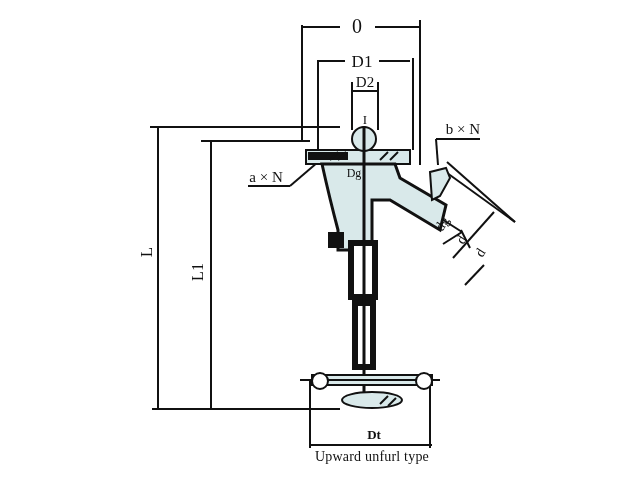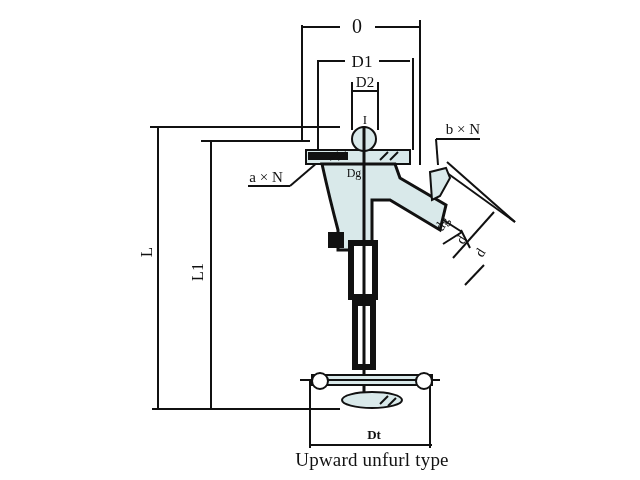--- a/index.html
+++ b/index.html
@@ -2,21 +2,21 @@
 <html><head>
   <meta charset="utf-8">
   <style>
     html, body { margin: 0; padding: 0; background: #ffffff; }
     body { width: 640px; height: 480px; position: relative; overflow: hidden; }
     #diagram { position: absolute; left: 0; top: 0; width: 640px; height: 480px; }
     .dim-label { font-family: "Liberation Serif", "DejaVu Serif", serif; fill: #111; }
     .caption {
       position: absolute; left: 0; width: 640px; top: 449px;
       text-align: center; font-family: "Liberation Serif", "DejaVu Serif", serif;
-      font-size: 19px; color: #111; letter-spacing: 0.2px;
+      font-size: 14px; color: #111; letter-spacing: 0.2px;
     }
     .caption span { position: relative; left: 52px; }
   </style>
 </head>
 <body>
 
 <svg id="diagram" viewBox="0 0 640 480" xmlns="http://www.w3.org/2000/svg">
   <g stroke="#111" stroke-width="2" fill="none">
 
     <line x1="302" y1="25" x2="302" y2="140"></line>

